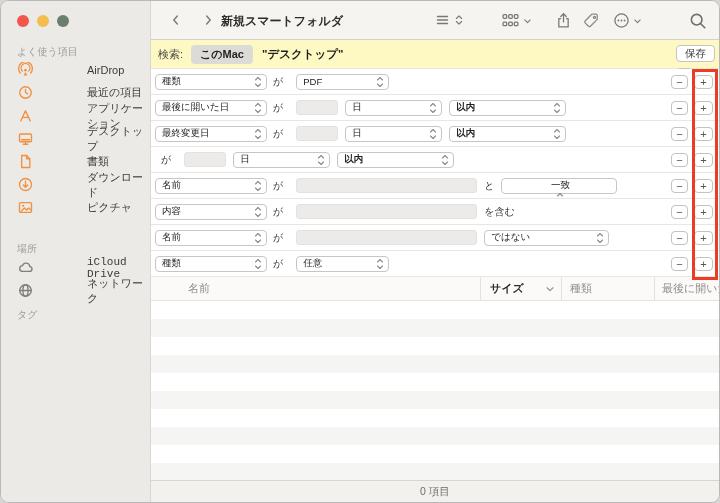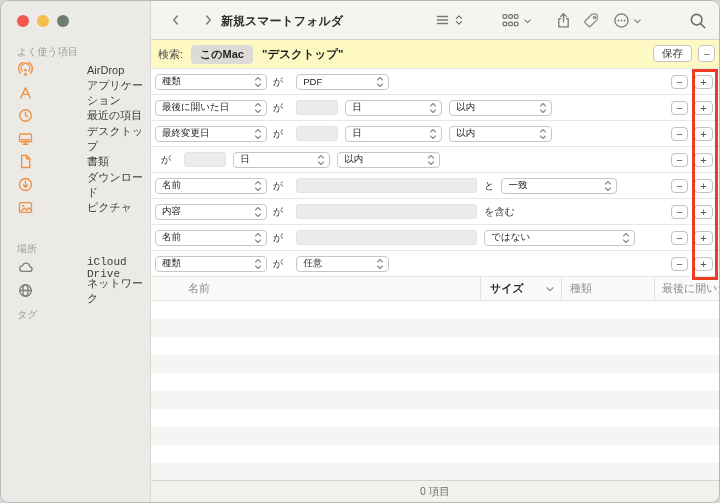--- a/index.html
+++ b/index.html
@@ -22,40 +22,40 @@
   .toolbar{position:relative;height:39px;background:#f5f4f1;border-bottom:1px solid #d2d1cf;flex:0 0 39px;}
   .nav{position:absolute;left:14px;top:9px;display:flex;gap:10px;}
   .tbtn{width:22px;height:20px;display:flex;align-items:center;justify-content:center;color:#7d7c7a;}
   .tb-title{position:absolute;left:70px;top:12px;font-size:12px;font-weight:bold;color:#2d2c2a;}
   .tb-ic{position:absolute;top:11px;display:flex;align-items:center;gap:2px;color:#777;}
   
   .searchbar{position:relative;height:29px;background:#fef9c3;border-bottom:1px solid #e8e7e4;display:flex;align-items:center;padding-left:7px;flex:0 0 29px;}
   .s-label{font-size:11px;color:#4a4948;}
   .s-scope{margin-left:8px;background:#dcdbd7;border-radius:4px;padding:2px 9px;font-size:11px;font-weight:bold;color:#242424;}
   .s-query{margin-left:9px;font-size:11.5px;font-weight:bold;color:#1f1e1d;}
-  .s-right{position:absolute;right:4px;top:5px;display:flex;gap:6px;align-items:flex-start;}
+  .s-right{position:absolute;right:4px;top:5px;display:flex;gap:6px;align-items:flex-start;flex-direction:column;}
   .btn{background:#fff;border:1px solid #c6c5c2;border-radius:4px;font-size:10.5px;color:#3a3938;height:17px;display:flex;align-items:center;justify-content:center;padding:0 8px;}
   .btn.square{width:17px;padding:0;color:#555;}
   
   .rows{flex:0 0 208px;}
   .crow{position:relative;height:26px;border-bottom:1px solid #e7e6e3;display:flex;align-items:center;padding-left:4px;background:#fff;}
   .sel{height:16px;border:1px solid #c7c6c3;border-radius:4px;background:#fff;display:flex;align-items:center;justify-content:space-between;padding:0 4px 0 6px;font-size:9.5px;color:#222;}
   .fld{height:15px;border-radius:3px;background:#ecebe9;border:1px solid #e3e2e0;}
   .c-mid{font-size:10px;color:#3a3938;margin:0 6px;}
   .c-txt{font-size:10px;color:#3a3938;margin:0 0 0 7px;}
   .ctrl{margin-left:7px;}
   .ctrl:first-of-type{margin-left:0;}
   .sz-attr{width:112px;}
   .sz-value{width:93px;}
   .sz-date{width:42px;}
   .sz-unit{width:97px;}
-  .sz-within{width:103px;}
+  .sz-within{width:117px;font-weight:bold;}
   .sz-wide{width:181px;}
-  .sz-match{width:116px;}
-  .sz-notmatch{width:151px;}
+  .sz-match{width:116px;flex-direction:column;}
+  .sz-notmatch{width:125px;}
   .rbtn{position:absolute;top:6px;width:17px;height:14px;background:#fff;border:1px solid #c3c2bf;border-radius:4px;font-size:11px;line-height:11px;color:#555;display:flex;align-items:center;justify-content:center;}
   .rbtn.minus{right:31px;}
   .rbtn.plus{right:6px;width:19px;}
   
   .lheader{flex:0 0 24px;display:flex;background:#fbfaf8;border-bottom:1px solid #e3e2df;align-items:stretch;overflow:hidden;}
   .hcol{display:flex;align-items:center;font-size:11px;color:#8e8d8a;white-space:nowrap;overflow:hidden;}
   .hcol+.hcol{border-left:1px solid #e3e2df;}
   .hc-name{flex:0 0 329px;padding-left:37px;}
   .hc-size{flex:0 0 81px;padding:0 6px 0 9px;justify-content:space-between;color:#2c2b2a;font-weight:bold;}
   .hc-kind{flex:0 0 93px;padding-left:8px;}
@@ -92,33 +92,33 @@
                 <path d="M4.1,8.5 A4.1,4.1 0 1 1 9.9,8.5"></path>
                 <path d="M2.2,10.3 A6.4,6.4 0 1 1 11.8,10.3"></path>
                 <path d="M7,9.4 L5.2,12.7 h3.6 Z" fill="#ef9140" stroke="none"></path>
               </svg>
             </span>
             <span>AirDrop</span>
           </div>
           <div class="side-item">
             <span class="ic">
               <svg width="15" height="15" viewBox="0 0 14 14" fill="none" stroke="#ef9140" stroke-width="1.25" stroke-linecap="round" stroke-linejoin="round">
-                <path d="M2.6,12 L7,2.6 L11.4,12 M4.3,8.7 h5.4"></path>
-              </svg>
-            </span>
-            <span>アプリケーション</span>
-          </div>
-          <div class="side-item">
-            <span class="ic">
-              <svg width="15" height="15" viewBox="0 0 14 14" fill="none" stroke="#ef9140" stroke-width="1.25" stroke-linecap="round" stroke-linejoin="round">
                 <circle cx="7" cy="7" r="5.4"></circle>
                 <path d="M7,4.2 V7 L9,8.3"></path>
               </svg>
             </span>
             <span>最近の項目</span>
+          </div>
+          <div class="side-item">
+            <span class="ic">
+              <svg width="15" height="15" viewBox="0 0 14 14" fill="none" stroke="#ef9140" stroke-width="1.25" stroke-linecap="round" stroke-linejoin="round">
+                <path d="M2.6,12 L7,2.6 L11.4,12 M4.3,8.7 h5.4"></path>
+              </svg>
+            </span>
+            <span>アプリケーション</span>
           </div>
           <div class="side-item">
             <span class="ic">
               <svg width="15" height="15" viewBox="0 0 14 14" fill="none" stroke="#ef9140" stroke-width="1.25" stroke-linecap="round" stroke-linejoin="round">
                 <rect x="1.4" y="2.8" width="11.2" height="7.2" rx="1"></rect>
                 <path d="M3.2,8.2 h7.6"></path>
                 <path d="M7,10 v2.2 M4.8,12.4 h4.4"></path>
               </svg>
             </span>
             <span>デスクトップ</span>

